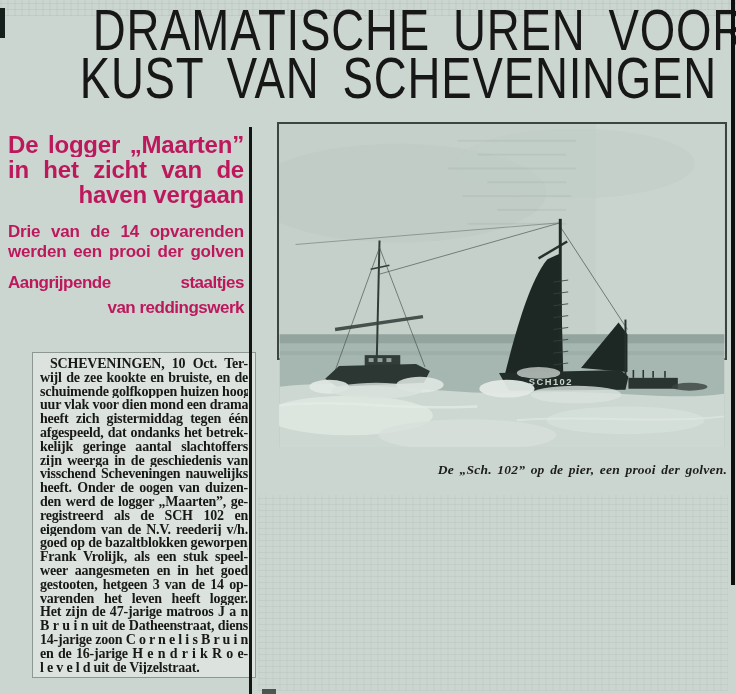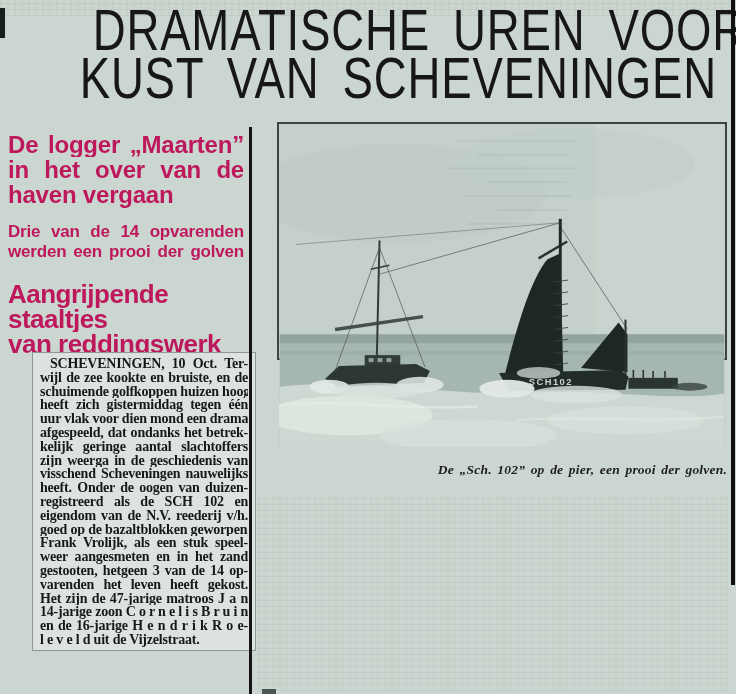--- a/index.html
+++ b/index.html
@@ -24,24 +24,24 @@
   #masthead .hline{white-space:nowrap;line-height:48px;height:48px;}
   #masthead .hline>span{
     display:inline-block;transform:scaleX(.8);transform-origin:50% 50%;
     font-size:57px;font-weight:400;letter-spacing:1px;word-spacing:12px;
   }
 
   
   #leftcol{position:absolute;left:8px;top:0;width:236px;}
   .sh{position:absolute;left:0;width:236px;color:#be185d;font-family:Liberation Sans, sans-serif;}
   .sh .jl{text-align:justify;text-align-last:justify;overflow:hidden;}
-  .sh .cl{text-align:left;}
+  .sh .cl{text-align:right;}
   #sh1{top:132px;font-size:24px;font-weight:700;line-height:25px;letter-spacing:-0.2px;}
   #sh2{top:222px;font-size:17px;font-weight:700;line-height:19.5px;letter-spacing:-0.2px;}
-  #sh3{top:282px;font-size:26px;font-weight:700;line-height:25px;letter-spacing:-0.5px;}
+  #sh3{top:270px;font-size:17px;font-weight:700;line-height:25px;letter-spacing:-0.5px;}
 
   
   #leadbox{
     position:absolute;left:24px;top:352px;width:224px;box-sizing:border-box;
     background:#dce3de;border:1px solid #8e9892;padding:4px 7px 3px 7px;
   }
   .lead-line{
     font-family:"Liberation Serif",serif;font-weight:700;color:#181818;
     font-size:14px;line-height:13.8px;letter-spacing:-0.2px;
     text-align:justify;text-align-last:justify;overflow:hidden;white-space:nowrap;
@@ -75,51 +75,53 @@
   <div class="bleed bottomright"></div>
 
   <div id="masthead">
     <div class="hline"><span>DRAMATISCHE UREN VOOR DE</span></div>
     <div class="hline"><span>KUST VAN SCHEVENINGEN</span></div>
   </div>
 
   <div id="leftcol">
     <div class="sh" id="sh1">
       <div class="jl">De logger „Maarten”</div>
-      <div class="jl">in het over van de</div>
+      <div class="jl">in het zicht van de</div>
       <div class="cl">haven vergaan</div>
     </div>
     <div class="sh" id="sh2">
       <div class="jl">Drie van de 14 opvarenden</div>
       <div class="jl">werden een prooi der golven</div>
     </div>
     <div class="sh" id="sh3">
       <div class="jl">Aangrijpende staaltjes</div>
       <div class="cl">van reddingswerk</div>
     </div>
 
     <div id="leadbox">
       <div class="lead-line">SCHEVENINGEN, 10 Oct. Ter-</div>
       <div class="lead-line">wijl de zee kookte en bruiste, en de</div>
       <div class="lead-line">schuimende golfkoppen huizen hoog</div>
+      <div class="lead-line">uur vlak voor dien mond een drama</div>
       <div class="lead-line">heeft zich gistermiddag tegen één</div>
-      <div class="lead-line">uur vlak voor dien mond een drama</div>
       <div class="lead-line">afgespeeld, dat ondanks het betrek-</div>
       <div class="lead-line">kelijk geringe aantal slachtoffers</div>
       <div class="lead-line">zijn weerga in de geschiedenis van</div>
       <div class="lead-line">visschend Scheveningen nauwelijks</div>
       <div class="lead-line">heeft. Onder de oogen van duizen-</div>
+      <div class="lead-line">den werd de logger „Maarten”, ge-</div>
       <div class="lead-line">registreerd als de SCH 102 en</div>
       <div class="lead-line">eigendom van de N.V. reederij v/h.</div>
       <div class="lead-line">goed op de bazaltblokken geworpen,</div>
       <div class="lead-line">Frank Vrolijk, als een stuk speel-</div>
-      <div class="lead-line">weer aangesmeten en in het zand</div>
+      <div class="lead-line">weer aangesmeten en in het goed</div>
       <div class="lead-line">gestooten, hetgeen 3 van de 14 op-</div>
-      <div class="lead-line">varenden het leven heeft gekost.</div>
+      <div class="lead-line">varenden het leven heeft logger.</div>
       <div class="lead-line">Het zijn de 47-jarige matroos J a n</div>
+      <div class="lead-line">B r u i n uit de Datheenstraat, diens</div>
       <div class="lead-line">14-jarige zoon C o r n e l i s B r u i n</div>
       <div class="lead-line">en de 16-jarige H e n d r i k R o e-</div>
       <div class="lead-line last">l e v e l d uit de Vijzelstraat.</div>
     </div>
   </div>
 
   <div id="vrule"></div>
   <div id="edge-right"></div>
   <div class="artifact" style="left:0;top:8px;width:5px;height:30px;"></div>
   <div class="artifact" style="left:262px;top:689px;width:14px;height:5px;opacity:.7;"></div>

